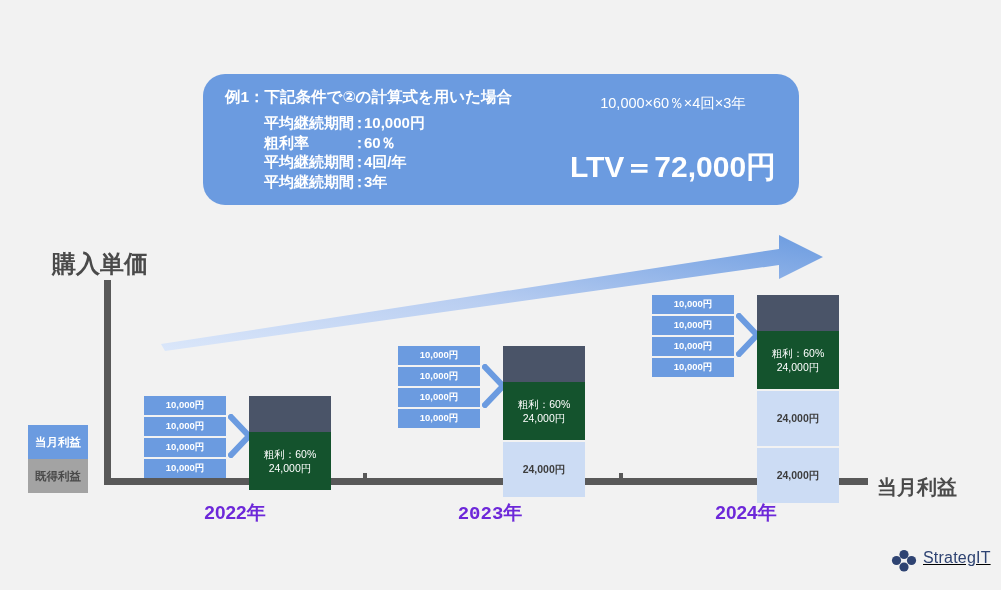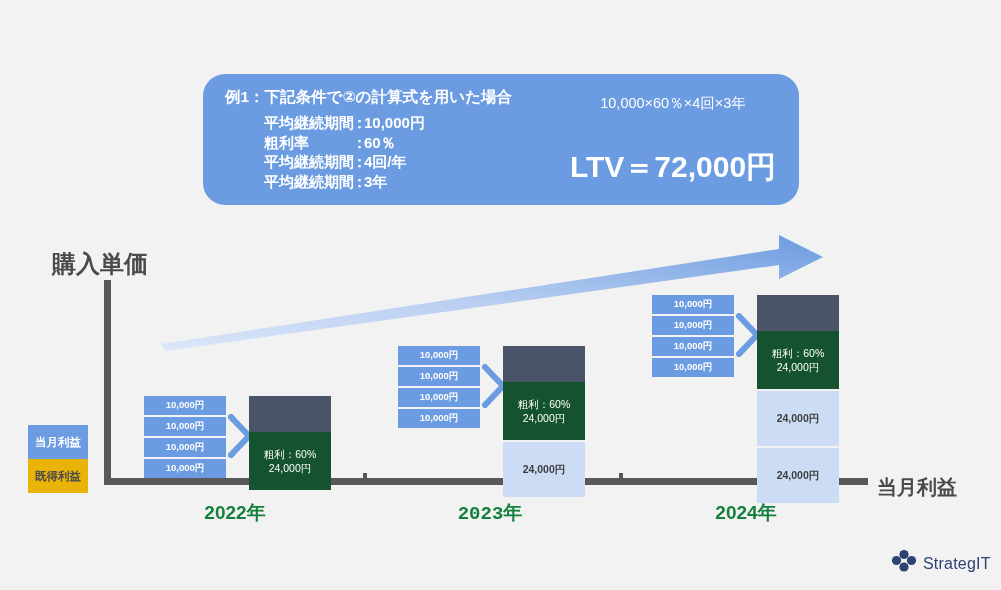--- a/index.html
+++ b/index.html
@@ -146,21 +146,21 @@
     justify-content: center;
     font-size: 11.5px;
     font-weight: bold;
     white-space: nowrap;
   }
   .legend-current {
     background: #6b9be0;
     color: #ffffff;
   }
   .legend-existing {
-    background: #eab308;
+    background: #a3a3a3;
     color: #4a4a4a;
   }
 
   
   .group { position: absolute; }
 
   .stack-bars {
     position: absolute;
     width: 82px;
   }
@@ -213,33 +213,34 @@
     font-weight: bold;
     margin-top: 2px;
     white-space: nowrap;
   }
 
   .year-label {
     position: absolute;
     top: 500px;
     font-size: 19px;
     font-weight: bold;
-    color: #15803d;
+    color: #6d28d9;
     white-space: nowrap;
     text-align: center;
     width: 120px;
   }
 
   
   .logo {
     position: absolute;
     left: 891px;
     top: 549px;
     display: flex;
-    align-items: flex-end;
+    align-items: flex-start;
+    text-decoration: underline;
   }
   .logo-text {
     margin-left: 6px;
     font-size: 16px;
     color: #2e4372;
     letter-spacing: 0.2px;
     white-space: nowrap;
   }
 </style>
 </head>

